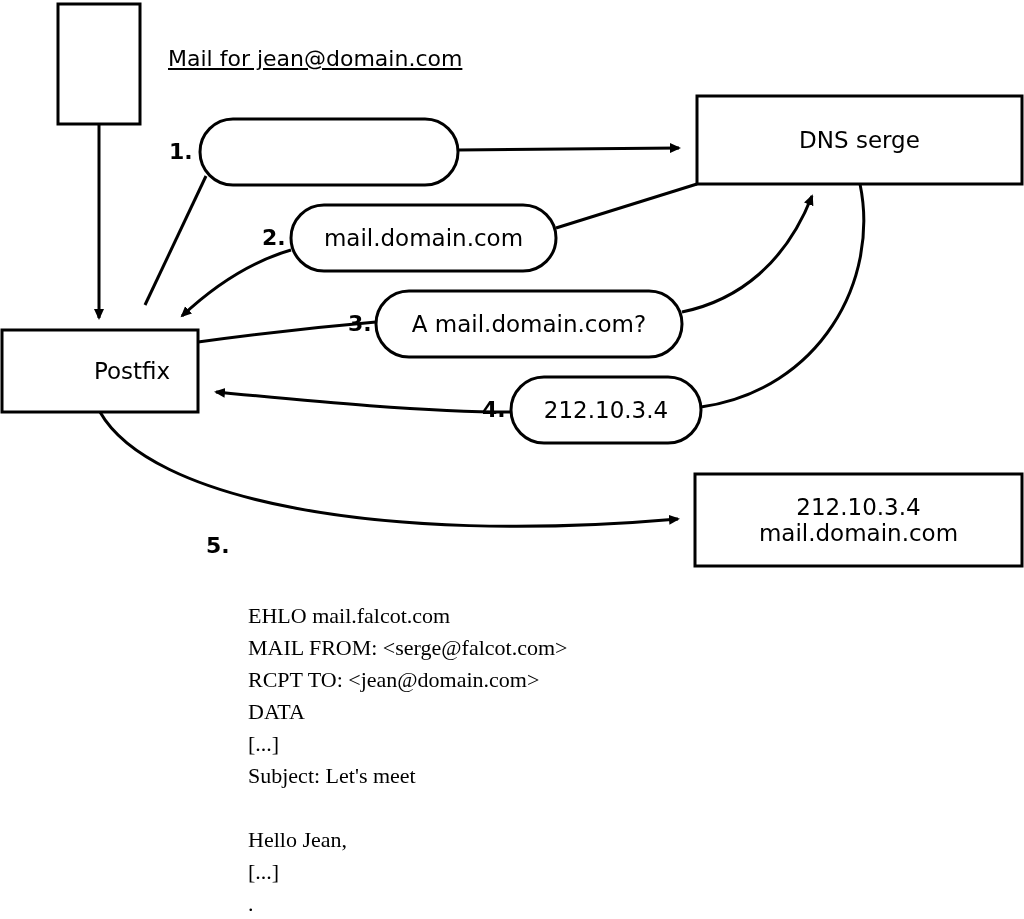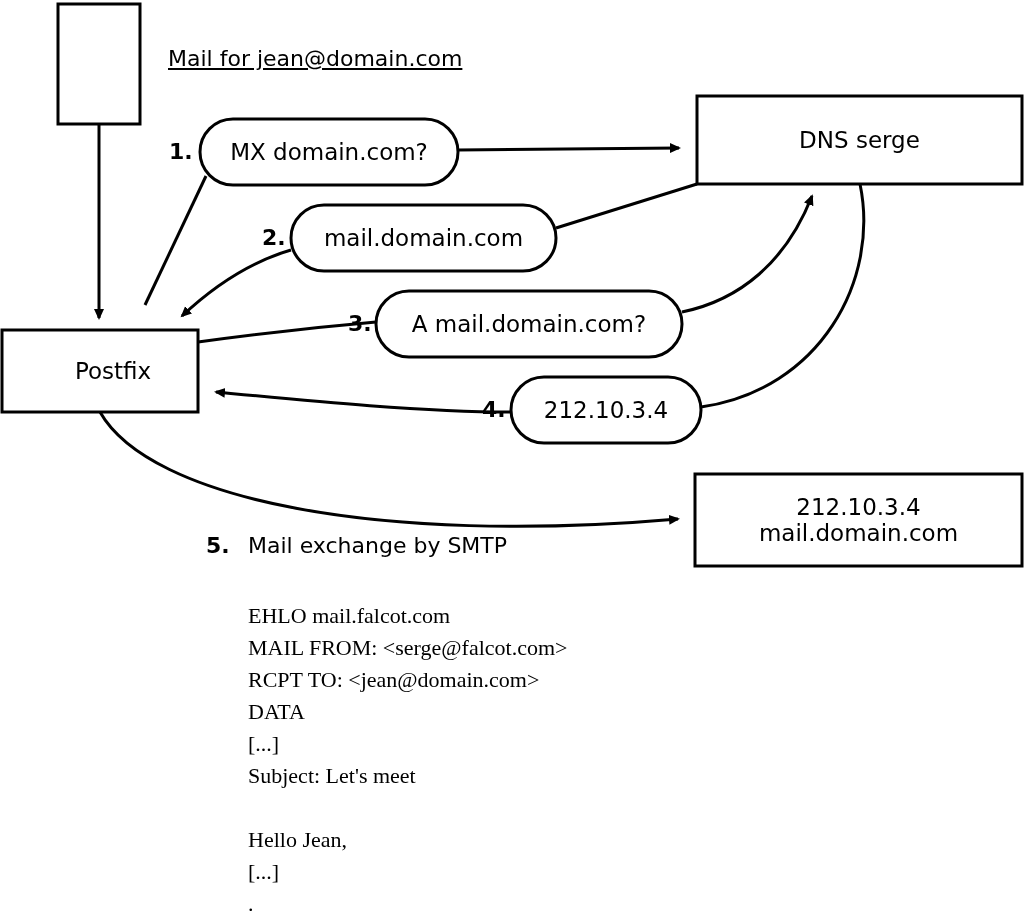--- a/index.html
+++ b/index.html
@@ -91,43 +91,41 @@
 
     <path d="M198,342 C270,332 330,326 376,322" fill="none" stroke="#000000" stroke-width="3"></path>
     <path d="M682,312 C740,300 786,262 812,196" fill="none" stroke="#000000" stroke-width="3" marker-end="url(#arrow)"></path>
 
     <path d="M860,184 C880,280 820,390 701,407" fill="none" stroke="#000000" stroke-width="3"></path>
     <path d="M511,412 C420,412 300,400 216,392" fill="none" stroke="#000000" stroke-width="3" marker-end="url(#arrow)"></path>
 
     <path d="M100,412 C150,500 380,545 678,519" fill="none" stroke="#000000" stroke-width="3" marker-end="url(#arrow)"></path>
   </svg>
 
-  <div class="node-text" style="left:15px; top:330px; width:196px; height:82px;">Postfix</div>
+  <div class="node-text" style="left:2px; top:330px; width:196px; height:82px;padding-left:32px;">Postfix</div>
 
   <div class="node-text" style="left:697px; top:96px; width:325px; height:88px;">DNS serge</div>
 
   <div class="node-text" style="left:695px; top:474px; width:327px; height:92px;">212.10.3.4
 mail.domain.com</div>
 
   <div class="free-text" style="left:168px; top:46px;">Mail for jean@domain.com</div>
 
   <div class="step-num" style="left:169px; top:139px;">1.</div>
-  <div class="node-text" style="left:200px; top:119px; width:258px; height:66px;">MX domain.com?</div>
 
   <div class="step-num" style="left:262px; top:225px;">2.</div>
   <div class="node-text" style="left:291px; top:205px; width:265px; height:66px;">mail.domain.com</div>
 
   <div class="step-num" style="left:348px; top:311px;">3.</div>
   <div class="node-text" style="left:376px; top:291px; width:306px; height:66px;">A mail.domain.com?</div>
 
   <div class="step-num" style="left:482px; top:397px;">4.</div>
   <div class="node-text" style="left:511px; top:377px; width:190px; height:66px;">212.10.3.4</div>
 
   <div class="step-num" style="left:206px; top:533px;">5.</div>
-  <div class="smtp-label" style="left:248px; top:533px;">Mail exchange by SMTP</div>
 
   <div class="transcript" style="left:248px; top:600px;font-family:Liberation Serif, serif;">EHLO mail.falcot.com
 MAIL FROM: &lt;serge@falcot.com&gt;
 RCPT TO: &lt;jean@domain.com&gt;
 DATA
 [...]
 Subject: Let's meet
 
 Hello Jean,
 [...]

